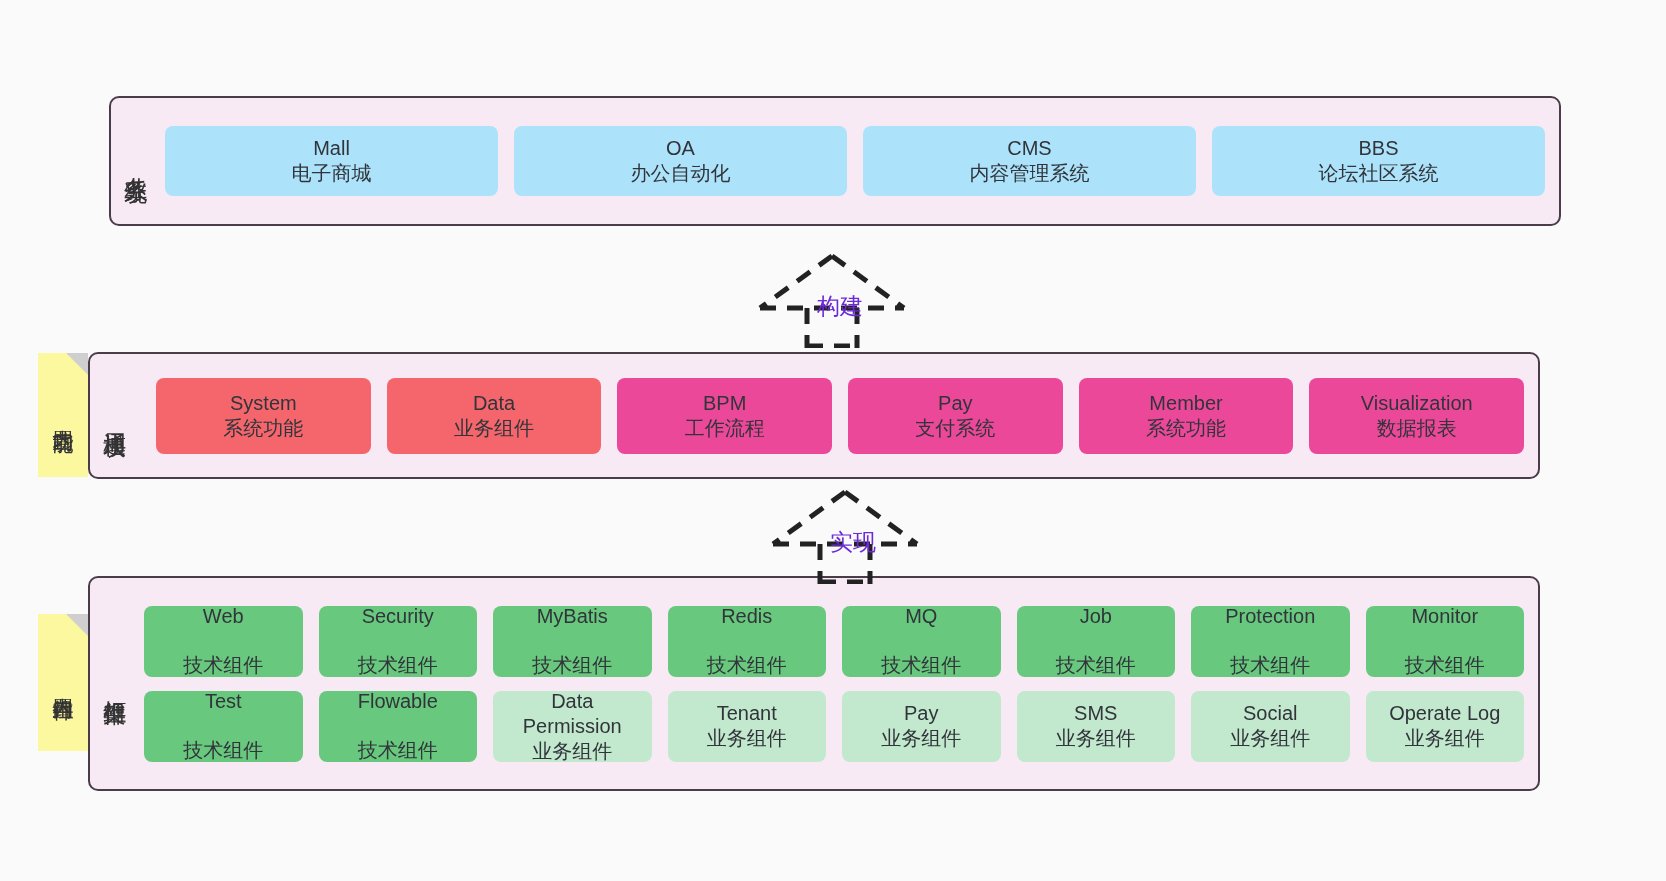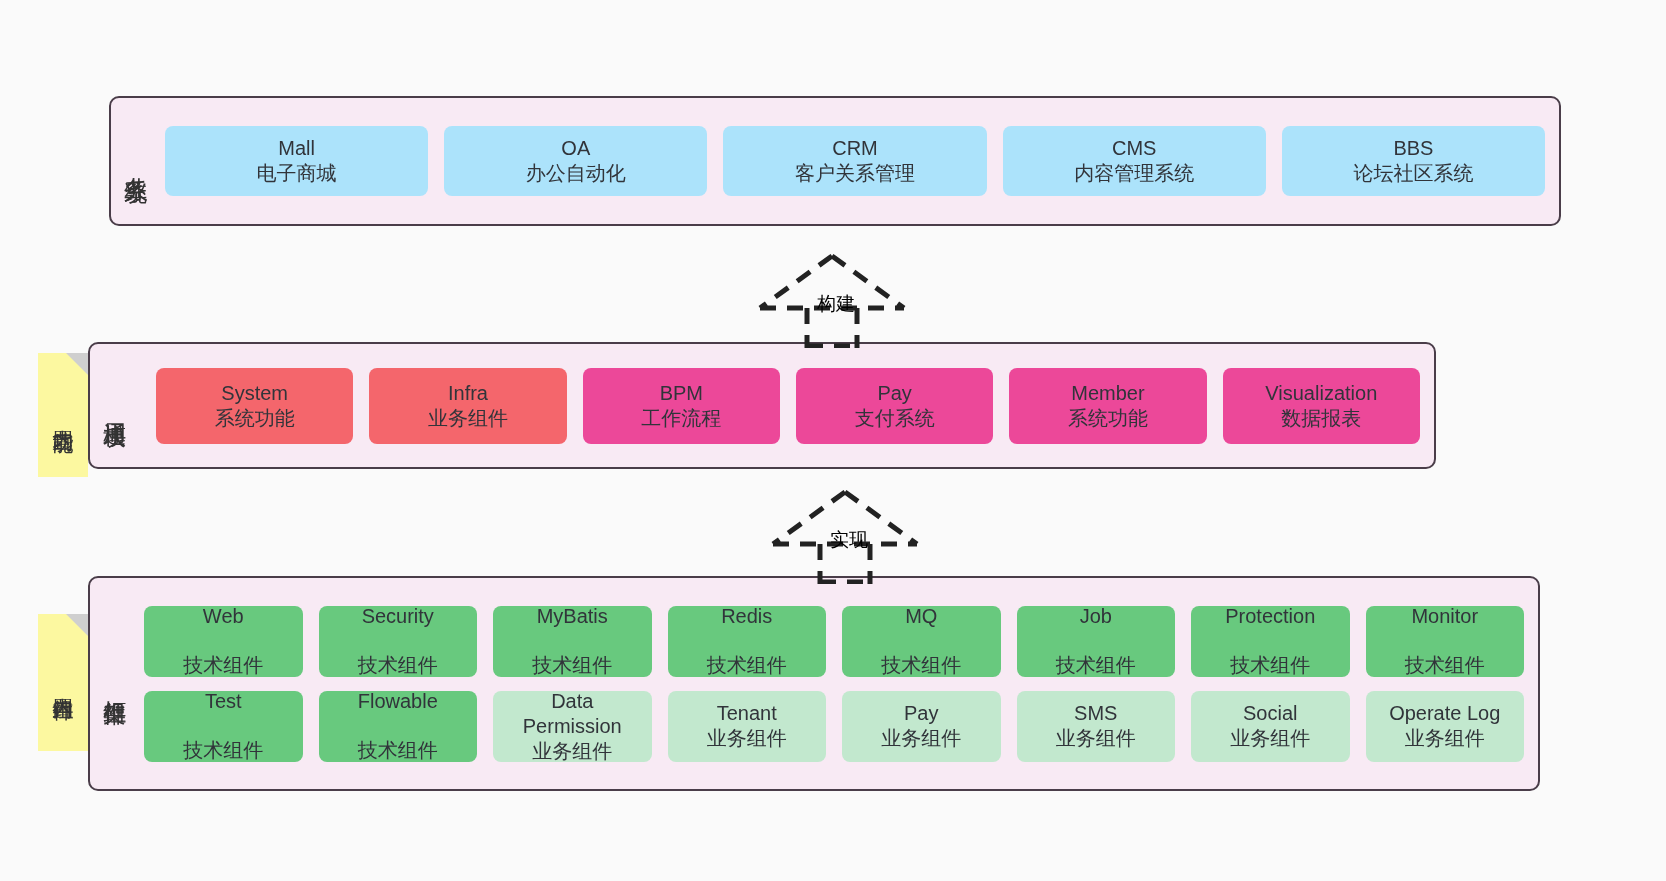--- a/index.html
+++ b/index.html
@@ -86,21 +86,21 @@
 
   
   .c-blue        { background: #ace3fb; }
   .c-red         { background: #f4666c; }
   .c-pink        { background: #ec4899; }
   .c-green       { background: #68c97e; gap: 24px; }
   .c-lightgreen  { background: #c2e8ce; }
 
   
   #layer-business { left: 88px;  top: 96px; width: 1452px; height: 130px; margin-left: 21px; }
-  #layer-modules  { left: 88px;  top: 342px; width: 1348px; height: 127px; gap: 12px; }
+  #layer-modules  { left: 88px;  top: 352px; width: 1452px; height: 127px; gap: 12px; }
   #layer-framework{ left: 88px;  top: 576px; width: 1452px; height: 215px; }
 
   #layer-business .card  { height: 70px; }
   #layer-modules  .card  { height: 76px; }
   #layer-framework .card { height: 71px; }
 
   
   .note {
     position: absolute;
     background: #fcf8a0;
@@ -127,22 +127,22 @@
   #note-builtin-func { left: 38px; top: 353px; width: 50px; height: 124px; }
   #note-builtin-comp { left: 38px; top: 614px; width: 50px; height: 137px; }
 
   
   .uml-arrow {
     position: absolute;
     z-index: 2;
   }
   .uml-label {
     position: absolute;
-    font-size: 19px;
-    color: #000000;
+    font-size: 23px;
+    color: #6d28d9;
     background: transparent;
     white-space: nowrap;
     z-index: 4;
     text-align: right;
   }
 
   #arrow-build  { left: 752px; top: 252px; width: 160px; height: 96px; }
   #label-build  { left: 817px; top: 291px; }
   #arrow-impl   { left: 765px; top: 488px; width: 160px; height: 96px; }
   #label-impl   { left: 830px; top: 527px; }
@@ -156,24 +156,20 @@
     <div class="layer-title">业务系统</div>
     <div class="layer-body">
       <div class="row">
         <div class="card c-blue">
           <span class="t1">Mall</span>
           <span class="t2">电子商城</span>
         </div>
         <div class="card c-blue">
           <span class="t1">OA</span>
           <span class="t2">办公自动化</span>
-        </div>
-        <div class="card c-blue">
-          <span class="t1">CRM</span>
-          <span class="t2">客户关系管理</span>
         </div>
         <div class="card c-blue">
           <span class="t1">CMS</span>
           <span class="t2">内容管理系统</span>
         </div>
         <div class="card c-blue">
           <span class="t1">BBS</span>
           <span class="t2">论坛社区系统</span>
         </div>
       </div>
@@ -197,21 +193,21 @@
 
   <div class="layer" id="layer-modules">
     <div class="layer-title">通用模块</div>
     <div class="layer-body">
       <div class="row">
         <div class="card c-red">
           <span class="t1">System</span>
           <span class="t2">系统功能</span>
         </div>
         <div class="card c-red">
-          <span class="t1">Infra</span>
+          <span class="t1">Data</span>
           <span class="t2">业务组件</span>
         </div>
         <div class="card c-pink">
           <span class="t1">BPM</span>
           <span class="t2">工作流程</span>
         </div>
         <div class="card c-pink">
           <span class="t1">Pay</span>
           <span class="t2">支付系统</span>
         </div>

